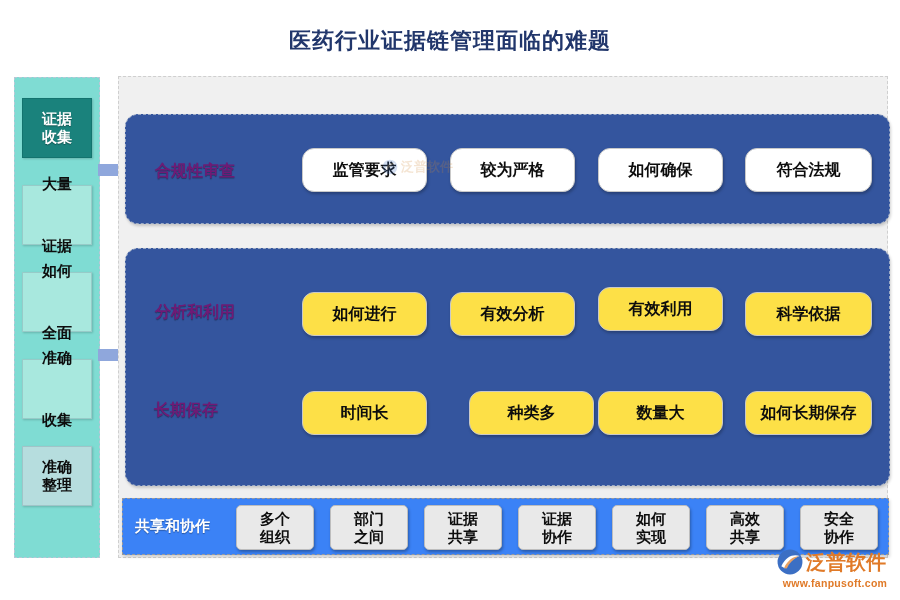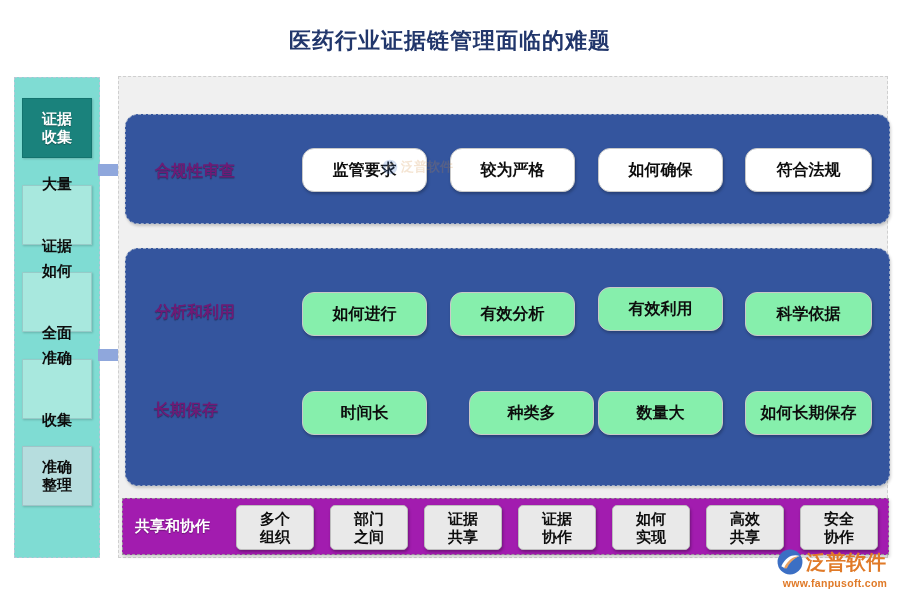--- a/index.html
+++ b/index.html
@@ -94,28 +94,28 @@
     height:44px;
     background:#ffffff;
     border:1px solid #c9c9c9;
     border-radius:12px;
     box-shadow:1px 2px 3px rgba(0,0,0,.25);
     display:flex;align-items:center;justify-content:center;
     font-size:16px;font-weight:bold;color:#0d0d0d;
     white-space:nowrap;
     box-sizing:border-box;
   }
-  .chip.soft{background:#86efac;}
+  .chip.soft{background:#fde047;}
 
   
   #bar-collab{
     position:absolute;
     left:122px;top:498px;
     width:767px;height:57px;
-    background:#a21caf;
+    background:#3b82f6;
     border:1px dashed #9a9a9a;
     box-sizing:border-box;
     box-shadow:1px 2px 3px rgba(0,0,0,.15);
   }
   #collab-label{
     position:absolute;
     left:12px;top:18px;
     color:#ffffff;
     font-size:15px;font-weight:bold;
     text-shadow:0 1px 1px rgba(0,0,0,.35);

